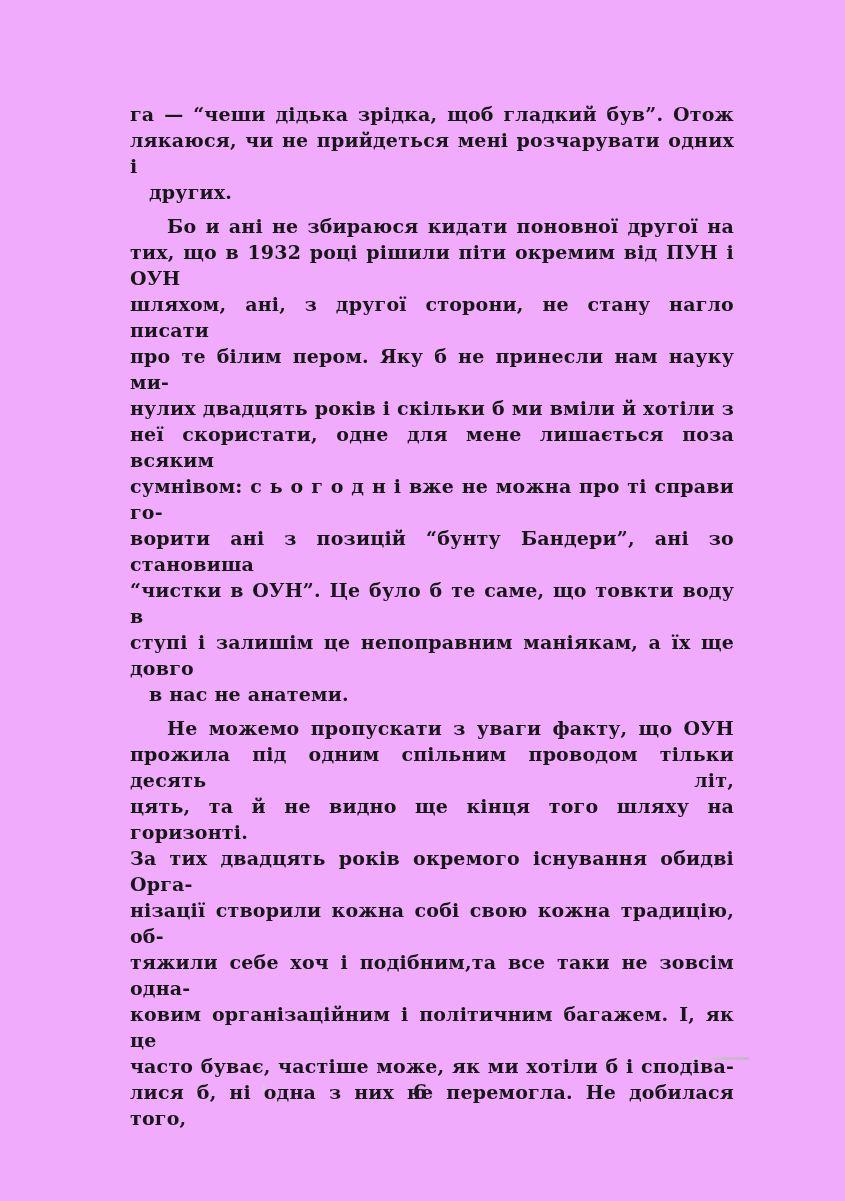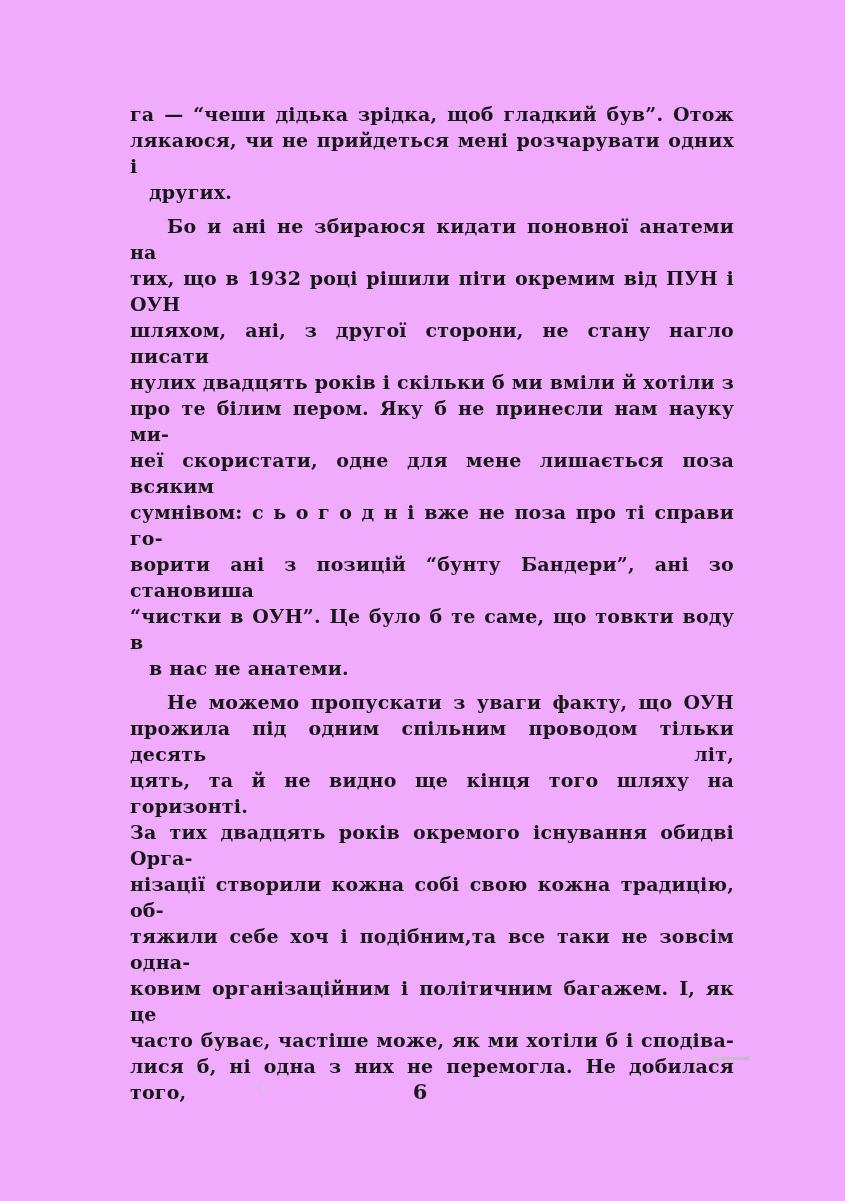--- a/index.html
+++ b/index.html
@@ -73,29 +73,30 @@
 <body>
 
 <div class="page">
   <div class="text-block" id="text-block">
       <div class="para">
         <div class="line">га — “чеши дідька зрідка, щоб гладкий був”. Отож</div>
         <div class="line">лякаюся, чи не прийдеться мені розчарувати одних і</div>
         <div class="line last">других.</div>
       </div>
       <div class="para indent">
-        <div class="line">Бо и ані не збираюся кидати поновної анатеми на</div>
+        <div class="line">Бо и ані не збираюся кидати поновної другої на</div>
         <div class="line">тих, що в 1932 році рішили піти окремим від ПУН і ОУН</div>
         <div class="line">шляхом, ані, з другої сторони, не стану нагло писати</div>
+        <div class="line">про те білим пером. Яку б не принесли нам науку ми-</div>
         <div class="line">нулих двадцять років і скільки б ми вміли й хотіли з</div>
-        <div class="line">про те білим пером. Яку б не принесли нам науку ми-</div>
         <div class="line">неї скористати, одне для мене лишається поза всяким</div>
-        <div class="line">сумнівом: с ь о г о д н і вже не поза про ті справи го-</div>
+        <div class="line">сумнівом: с ь о г о д н і вже не можна про ті справи го-</div>
         <div class="line">ворити ані з позицій “бунту Бандери”, ані зо становиша</div>
         <div class="line">“чистки в ОУН”. Це було б те саме, що товкти воду в</div>
+        <div class="line">ступі і залишім це непоправним маніякам, а їх ще довго</div>
         <div class="line last">в нас не анатеми.</div>
       </div>
       <div class="para indent">
         <div class="line">Не можемо пропускати з уваги факту, що ОУН</div>
         <div class="line">прожила під одним спільним проводом тільки десять літ,</div>
         <div class="line">цять, та й не видно ще кінця того шляху на горизонті.</div>
         <div class="line">За тих двадцять років окремого існування обидві Орга-</div>
         <div class="line">нізації створили кожна собі свою кожна традицію, об-</div>
         <div class="line">тяжили себе хоч і подібним,та все таки не зовсім одна-</div>
         <div class="line">ковим організаційним і політичним багажем. І, як це</div>

